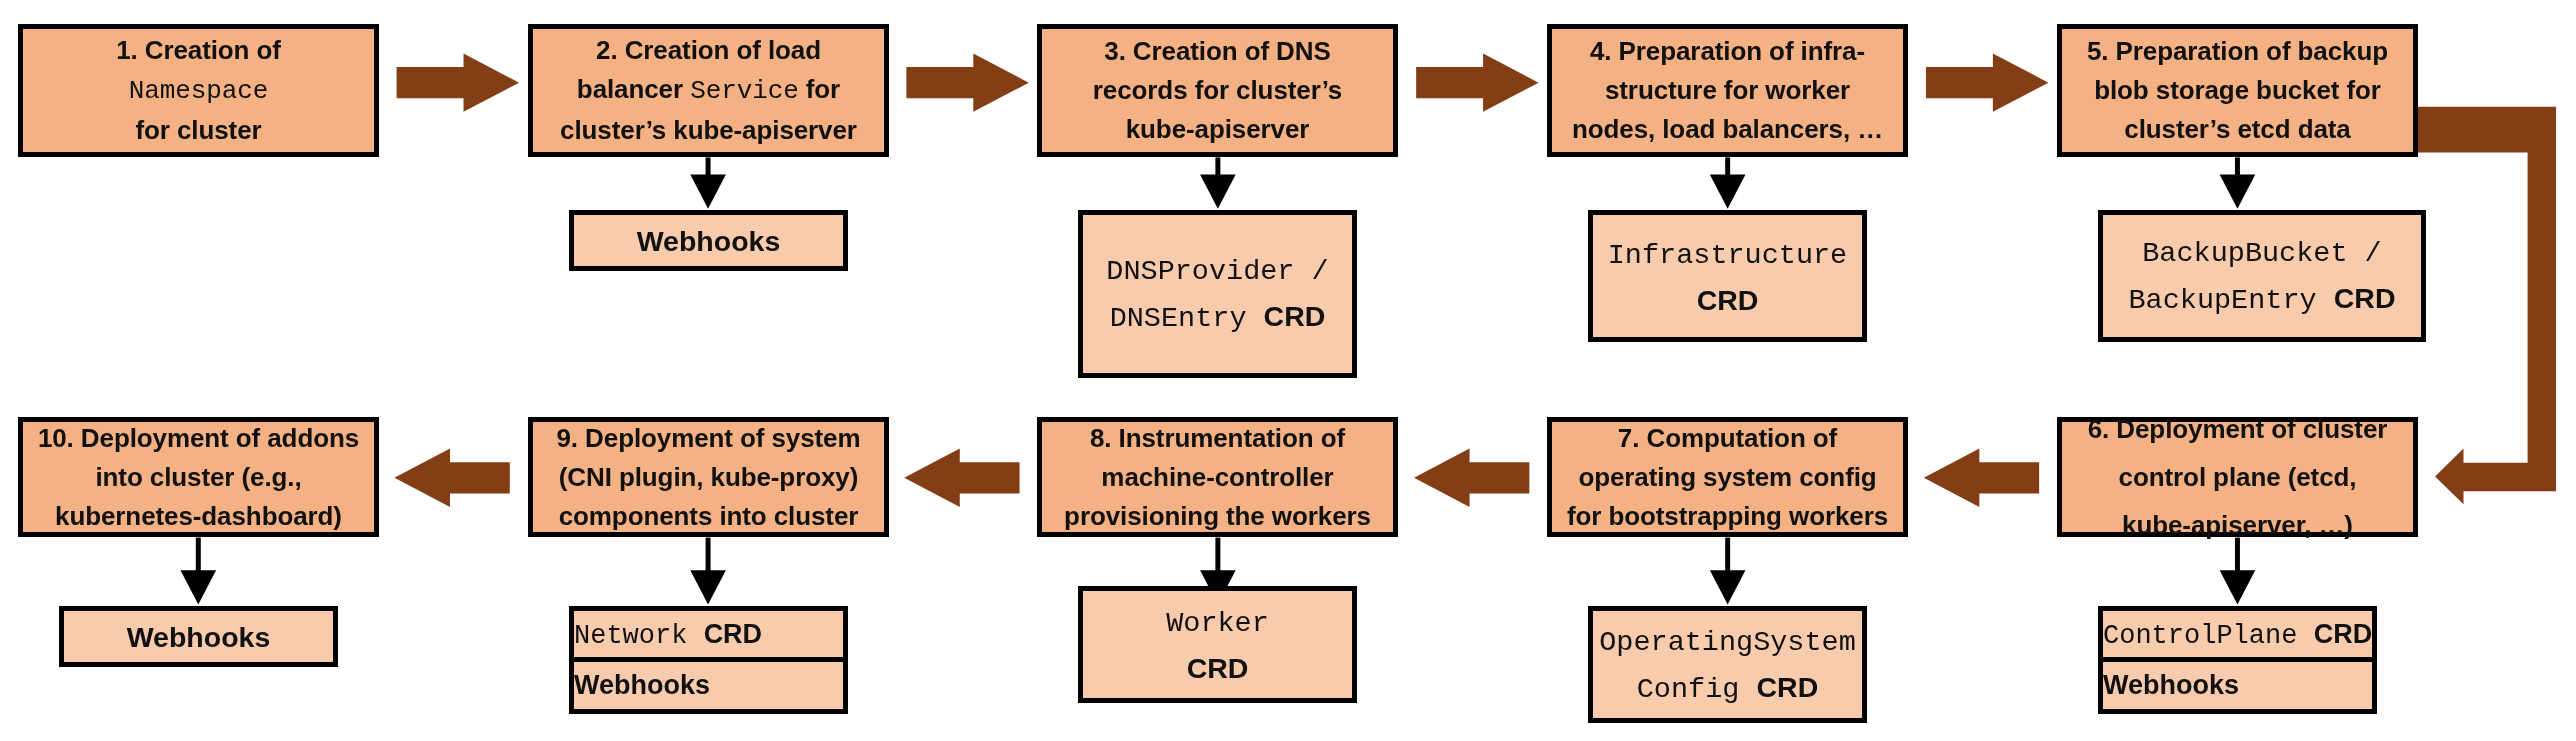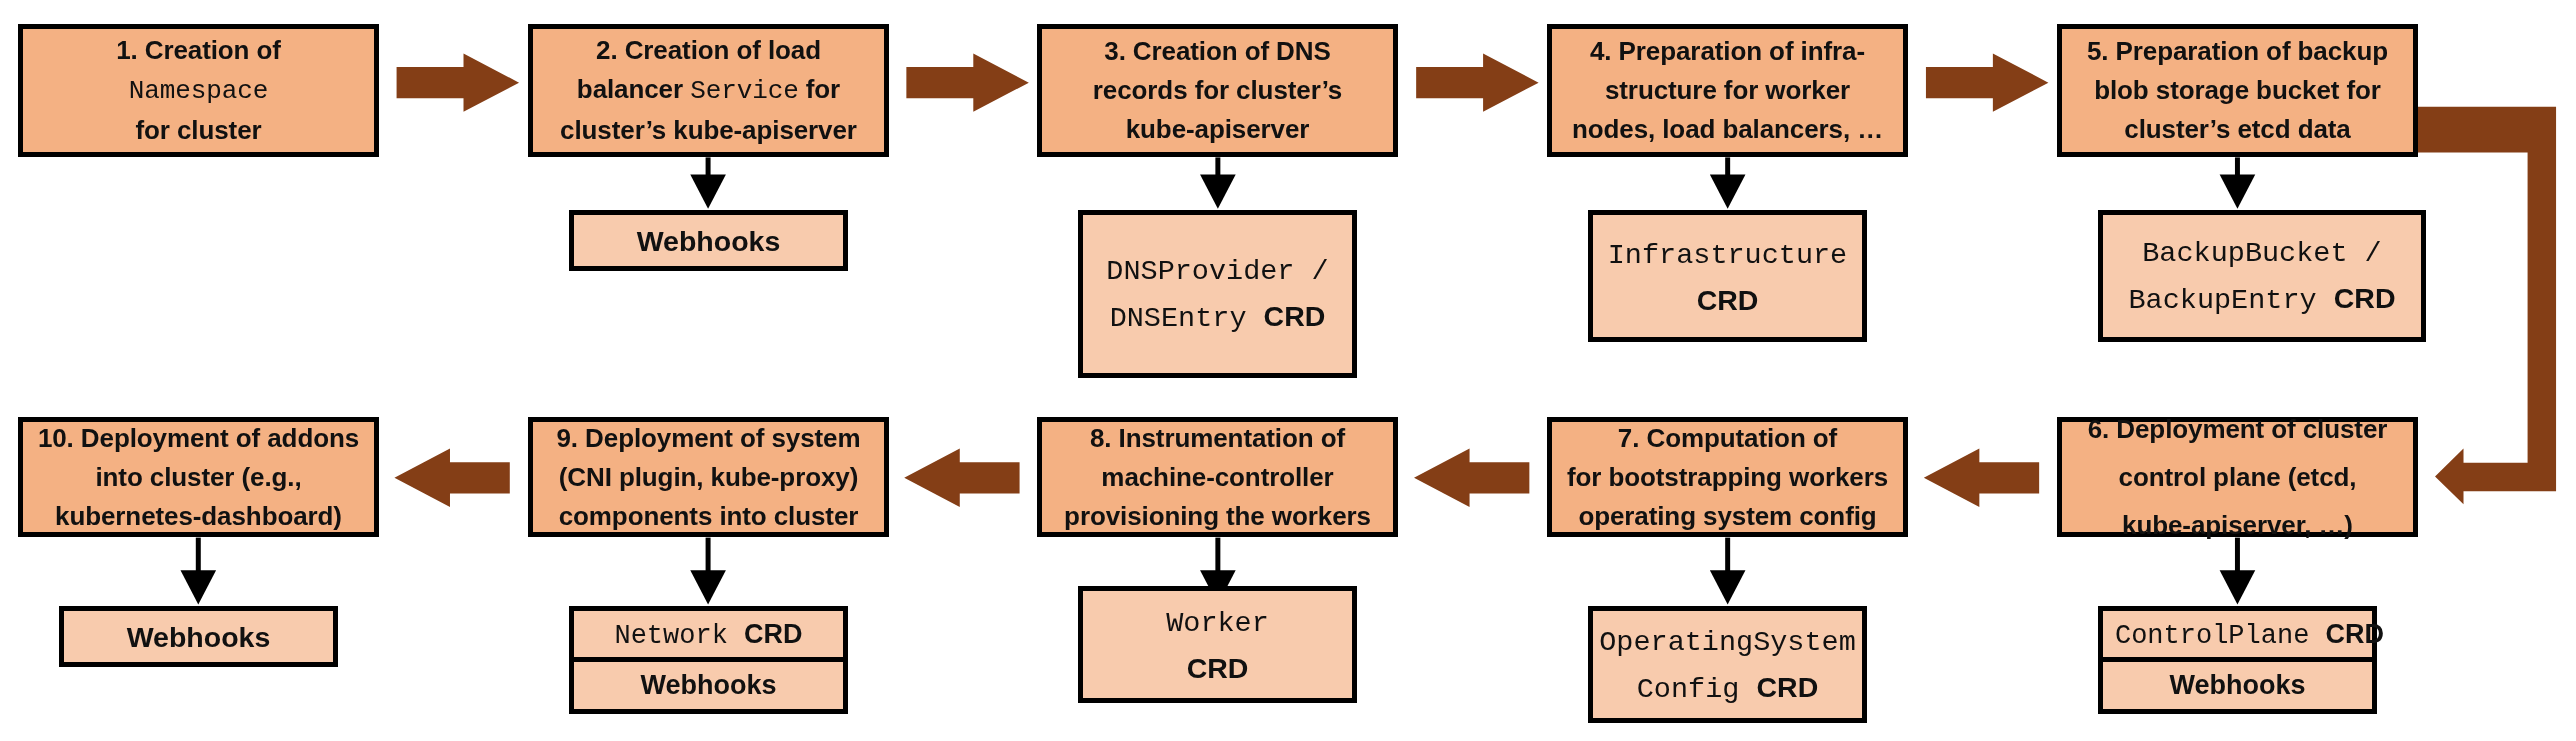--- a/index.html
+++ b/index.html
@@ -8,21 +8,21 @@
   #arrows{position:absolute;left:0;top:0;width:2576px;height:742px;}
   .main-box{position:absolute;box-sizing:border-box;border:5.7px solid #000;
             background:var(--main-fill);display:flex;flex-direction:column;
             justify-content:center;align-items:center;text-align:center;
             font-weight:700;font-size:26px;line-height:39px;letter-spacing:-0.1px;color:#111;}
   .sub-box{position:absolute;box-sizing:border-box;border:5.7px solid #000;
            background:var(--sub-fill);display:flex;flex-direction:column;
            justify-content:center;align-items:center;text-align:center;
            font-weight:700;font-size:28.5px;line-height:44px;color:#111;}
   .stack-row{position:absolute;box-sizing:border-box;border:5.7px solid #000;
-             background:var(--sub-fill);display:flex;justify-content:center;
+             background:var(--sub-fill);display:flex;justify-content:flex-start;
              align-items:center;text-align:center;font-weight:700;font-size:27px;color:#111;}
   .line{white-space:nowrap;}
   .line span{white-space:pre;}
   .t-mono{font-family:"Liberation Mono","DejaVu Sans Mono",monospace;font-weight:400;}
   .t-sans{font-family:"Liberation Sans",sans-serif;font-weight:700;}
 </style>
 </head>
 <body>
 
 <div id="canvas" style="--main-fill: #F4B183; --sub-fill: #F8CBAD;">
@@ -112,30 +112,30 @@
       </div>
       <div class="sub-box" style="left: 2098px; top: 210px; width: 328px; height: 132px;">
         <div class="line"><span class="t-mono">BackupBucket /</span></div>
         <div class="line"><span class="t-mono">BackupEntry </span><span class="t-sans">CRD</span></div>
       </div>
       <div class="main-box" style="left: 2057px; top: 417px; width: 361px; height: 120px; gap: 9px;">
         <div class="line"><span class="t-sans">6. Deployment of cluster</span></div>
         <div class="line"><span class="t-sans">control plane (etcd,</span></div>
         <div class="line"><span class="t-sans">kube-apiserver, …)</span></div>
       </div>
-      <div class="stack-row" style="left: 2098px; top: 606px; width: 279px; height: 57px; padding-left: 24px;">
+      <div class="stack-row" style="left: 2098px; top: 606px; width: 279px; height: 57px;">
         <div class="line"><span class="t-mono">ControlPlane </span><span class="t-sans">CRD</span></div>
       </div>
       <div class="stack-row" style="left: 2098px; top: 657px; width: 279px; height: 57px;">
         <div class="line"><span class="t-sans">Webhooks</span></div>
       </div>
       <div class="main-box" style="left: 1547px; top: 417px; width: 361px; height: 120px;">
         <div class="line"><span class="t-sans">7. Computation of</span></div>
+        <div class="line"><span class="t-sans">operating system config</span></div>
         <div class="line"><span class="t-sans">for bootstrapping workers</span></div>
-        <div class="line"><span class="t-sans">operating system config</span></div>
       </div>
       <div class="sub-box" style="left: 1588px; top: 606px; width: 279px; height: 117px;">
         <div class="line"><span class="t-mono">OperatingSystem</span></div>
         <div class="line"><span class="t-mono">Config </span><span class="t-sans">CRD</span></div>
       </div>
       <div class="main-box" style="left: 1037px; top: 417px; width: 361px; height: 120px;">
         <div class="line"><span class="t-sans">8. Instrumentation of</span></div>
         <div class="line"><span class="t-sans">machine-controller</span></div>
         <div class="line"><span class="t-sans">provisioning the workers</span></div>
       </div>

